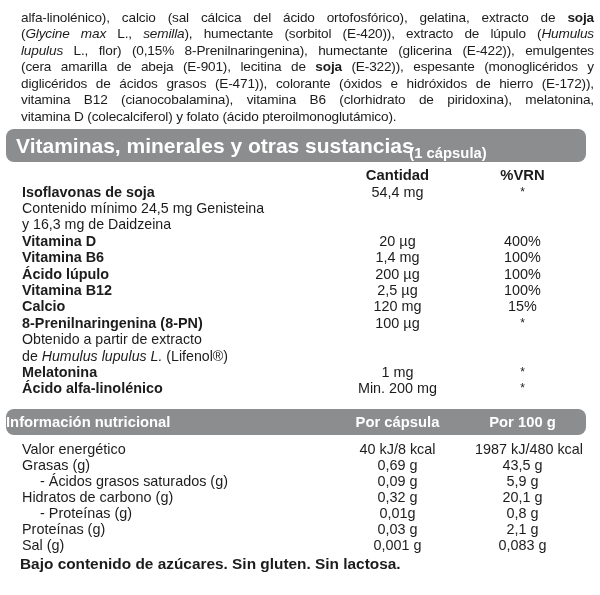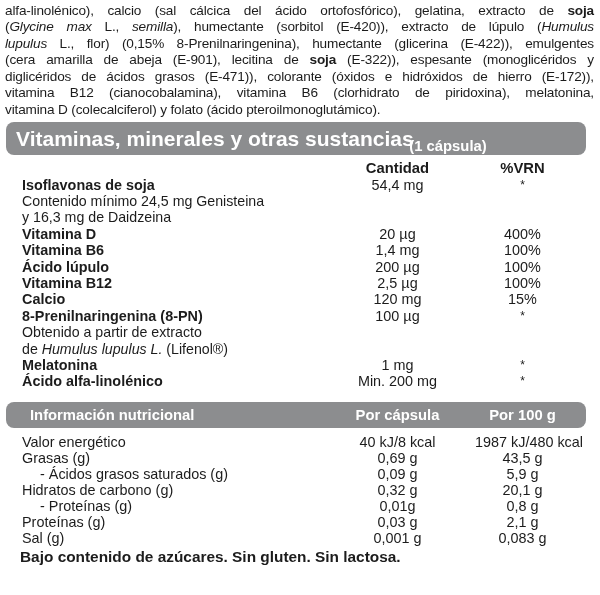--- a/index.html
+++ b/index.html
@@ -9,24 +9,25 @@
     width: 600px;
     height: 595px;
     background: #ffffff;
     color: #1c1c1c;
     font-family: "Liberation Sans", "DejaVu Sans", sans-serif;
     overflow: hidden;
   }
 
   
   .ingredients {
-    padding: 3px 6px 0 5px;
+    padding: 10px 6px 0 5px;
     font-size: 13.6px;
     line-height: 16.45px;
     letter-spacing: -0.15px;
+    margin-left: 16px;
   }
   .ing-line { white-space: nowrap; text-align: left; }
   .ing-line.just { text-align: justify; text-align-last: justify; }
 
   
   .bar {
     background: #8c8d8f;
     border-radius: 8px;
     margin-left: 6px;
     width: 580px;
@@ -55,21 +56,21 @@
   .vrow { line-height: 16.4px; font-size: 14.4px; }
   .vrow .c-label { font-weight: 700; }
   .subrow { line-height: 16.4px; font-size: 14.2px; }
   .ast { font-size: 12px; }
 
   
   .bar-nutrition {
     margin-top: 12px; height: 26px; line-height: 26px; font-size: 14.8px;
     display: grid; grid-template-columns: 314px 155px 95px;
   }
-  .bar-nutrition .c-label { padding-left: 24px; }
+  .bar-nutrition .c-label { padding-left: 0; }
 
   
   #nutrition-rows { margin-top: 6px; }
   .nrow { line-height: 16.1px; font-size: 14.4px; }
   .nrow .c-label.indent { padding-left: 40px; }
 
   
   .footnotes { margin-top: 6px; padding-left: 20px; font-size: 13.4px; line-height: 16.8px; }
   .claim { padding-left: 20px; margin-top: 1px; font-weight: 700; font-size: 15.4px; line-height: 17px; white-space: nowrap; }
 </style>

